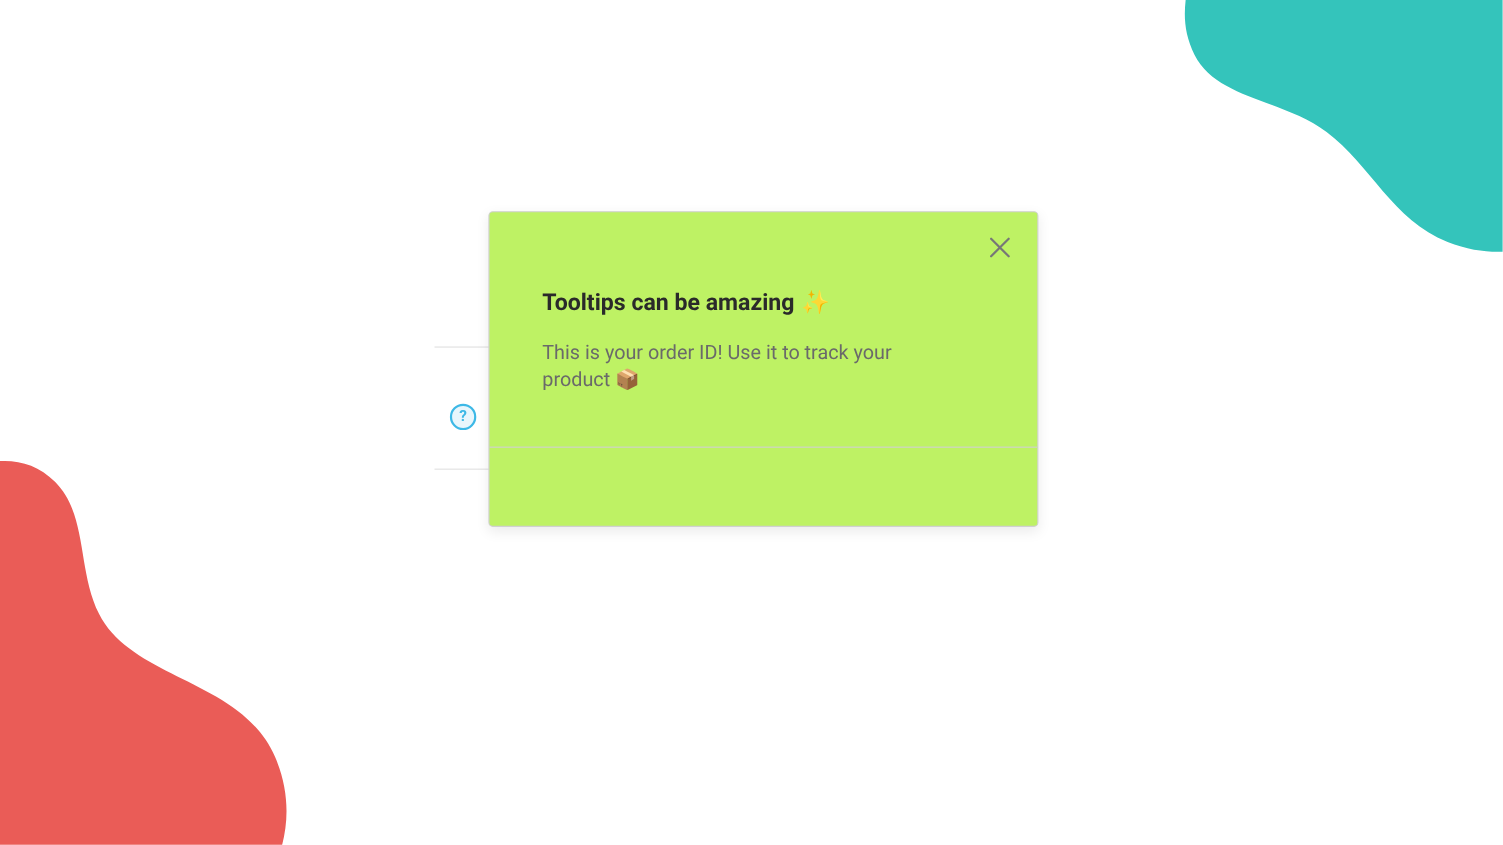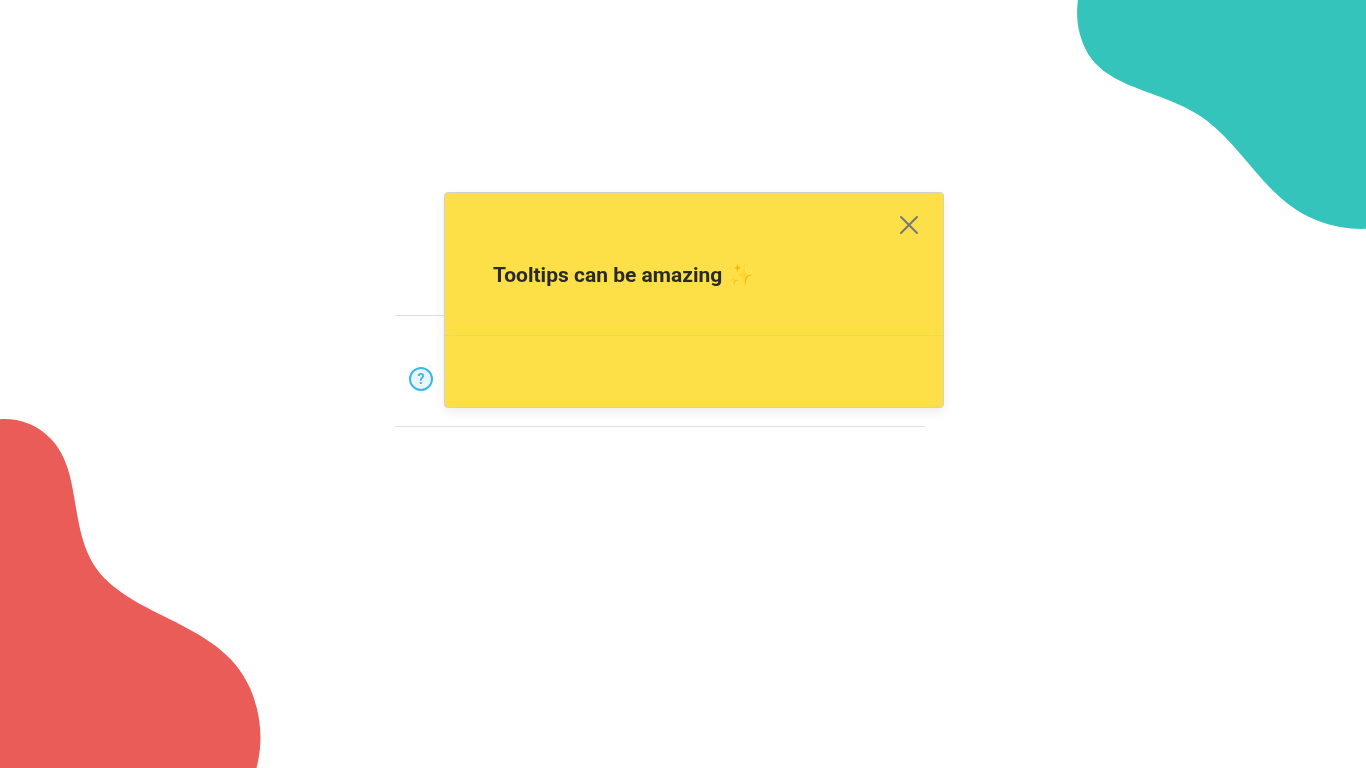--- a/index.html
+++ b/index.html
@@ -66,21 +66,21 @@
       justify-content: center;
       cursor: pointer;
     }
     
     
     .tooltip-card {
       position: absolute;
       top: 192px;
       left: 444px;
       width: 500px;
-      background: #fde047;
+      background: #bef264;
       border: 1px solid #d0d0d0;
       border-radius: 4px;
       box-shadow: 0 4px 12px rgba(0,0,0,0.08);
     }
     .tooltip-body {
       padding: 20px 48px 48px 48px;
       position: relative;
     }
     .tooltip-close {
       position: absolute;
@@ -158,15 +158,16 @@
     <div class="tooltip-close" aria-label="Close">
       <svg viewBox="0 0 24 24">
         <line x1="4" y1="4" x2="20" y2="20" stroke="currentColor" stroke-width="2" stroke-linecap="round"></line>
         <line x1="20" y1="4" x2="4" y2="20" stroke="currentColor" stroke-width="2" stroke-linecap="round"></line>
       </svg>
     </div>
     <h2 class="tooltip-title">
       <span>Tooltips can be amazing</span>
       <span class="sparkle">✨</span>
     </h2>
+    <p class="tooltip-desc">This is your order ID! Use it to track your product 📦</p>
   </div>
   <div class="tooltip-footer"></div>
 </div>
 
 </body></html>

